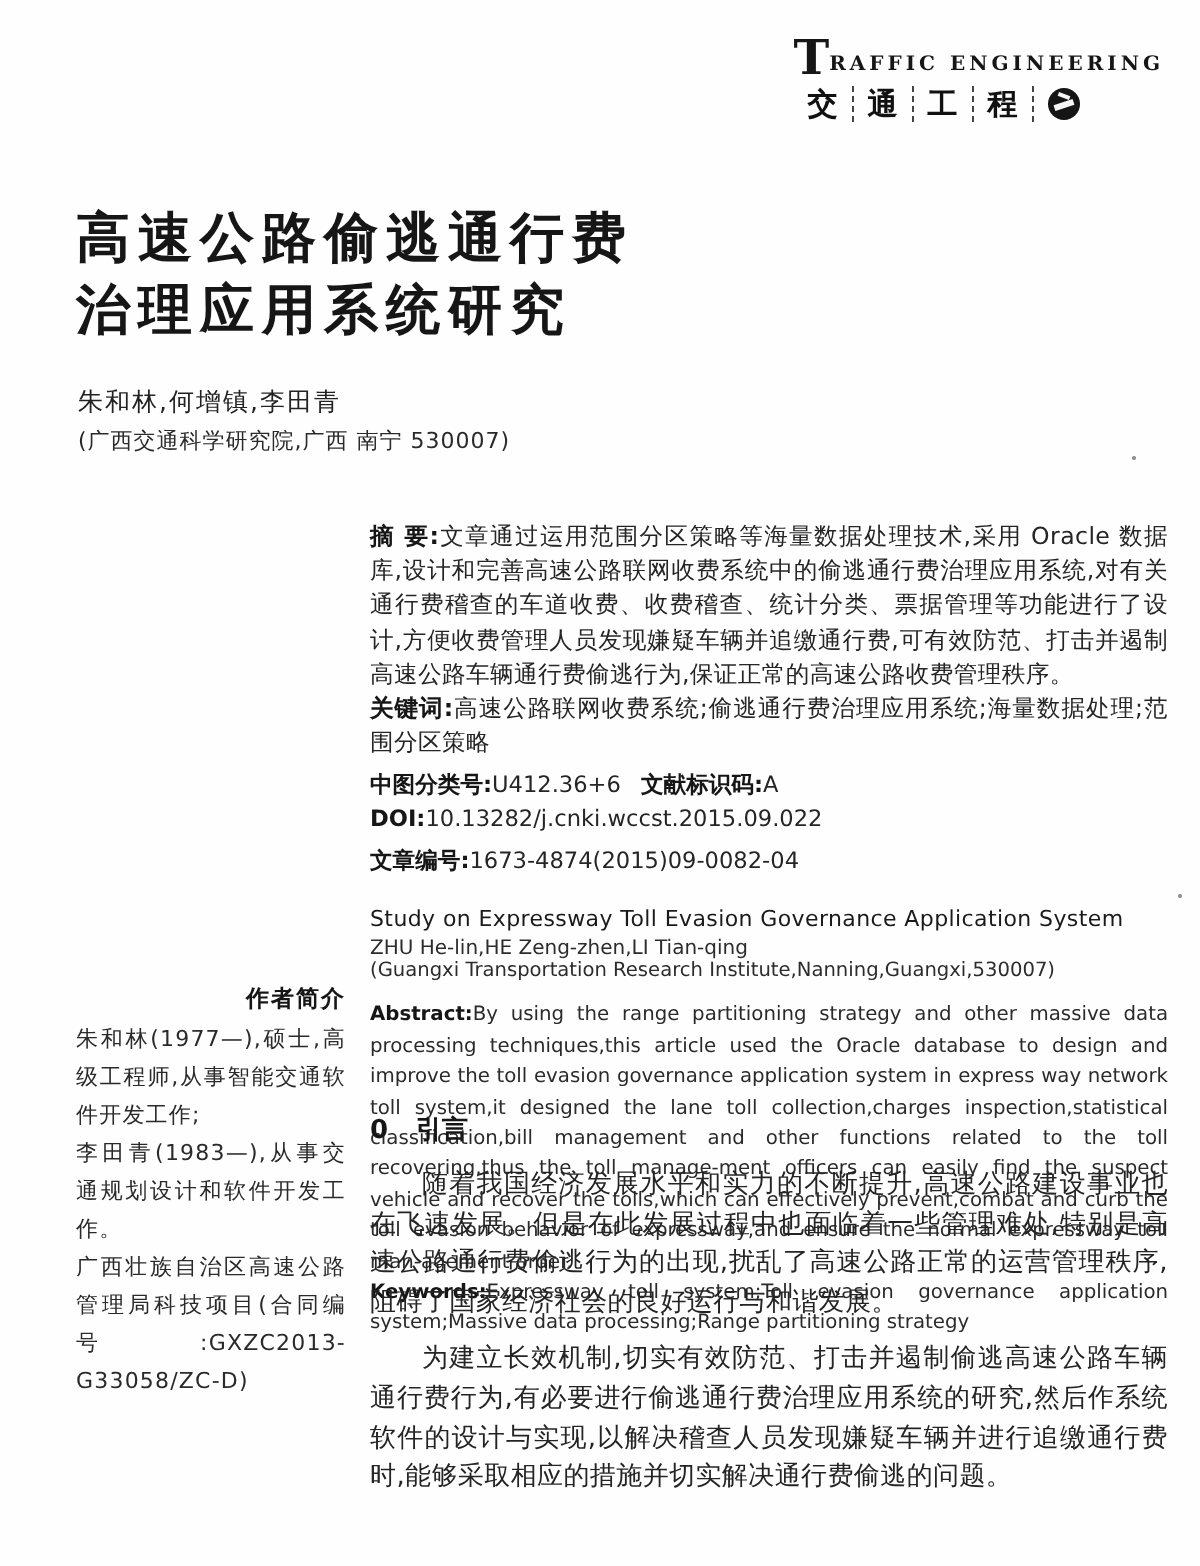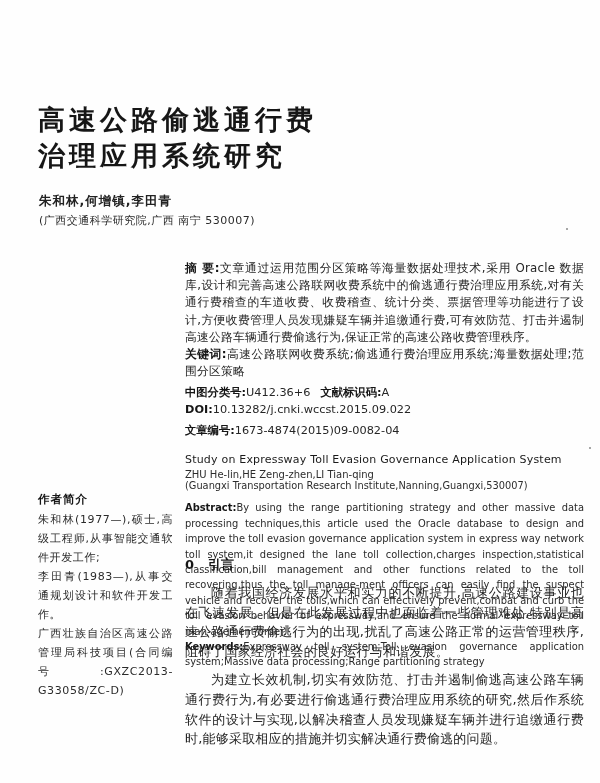--- a/index.html
+++ b/index.html
@@ -22,59 +22,71 @@
   .jh-cn-char:last-of-type { border-right:1px solid #444; }
   .jh-seal { width:16px; height:16px; border-radius:50%; background:#151515; margin-left:7px; position:relative; flex:0 0 auto; }
   .jh-seal::after { content:""; position:absolute; left:3px; top:7px; width:10px; height:3px; background:#f5f5f5; transform:rotate(-18deg); }
   .jh-seal::before { content:""; position:absolute; left:5px; top:3px; width:6px; height:2px; background:#f5f5f5; transform:rotate(20deg); }
 
   
   .paper-title {
     position:absolute; left:38px; top:102px; font-size:27px; font-weight:bold;
     letter-spacing:4px; line-height:36px; color:#161616;
   }
-  .authors { position:absolute; left:39px; top:193px; font-size:12.5px; font-weight:bold; letter-spacing:1px; color:#222; }
+  .authors { position:absolute; left:39px; top:193px; font-size:12.5px; font-weight:normal; letter-spacing:1px; color:#222; }
   .affiliation { position:absolute; left:39px; top:213px; font-size:11px; letter-spacing:0.5px; color:#2a2a2a; }
 
   
   .abstract-block { position:absolute; left:185px; top:260px; width:399px; }
   .cn-abs, .cn-kw { font-size:11.8px; line-height:17.2px; text-align:justify; letter-spacing:0.2px; color:#252525; }
   .lbl { font-weight:bold; color:#161616; }
   .meta-line { margin-top:4px; font-size:11.3px; line-height:17px; color:#252525; }
   .meta-sep { display:inline-block; width:10px; }
 
   .en-block { margin-top:14px; }
   .en-title { font-size:11px; font-weight:normal; color:#1a1a1a; letter-spacing:0.2px; }
   .en-authors { margin-top:3px; font-size:10px; color:#2c2c2c; }
   .en-affil { font-size:9.8px; color:#2c2c2c; }
   .en-abs { margin-top:9px; font-size:9.9px; line-height:15.4px; text-align:justify; color:#2a2a2a; }
   .en-kw { font-size:9.9px; line-height:15.4px; text-align:justify; color:#2a2a2a; }
 
   
   .sidebar { position:absolute; left:38px; top:492px; width:135px; }
-  .side-heading { font-size:11.5px; font-weight:bold; color:#161616; letter-spacing:1px; margin-bottom:3px; }
+  .side-heading { font-size:11.5px; font-weight:bold; color:#161616; letter-spacing:1px; margin-bottom:3px;text-align:right; }
   .side-p { font-size:11px; line-height:19px; text-align:justify; letter-spacing:0.6px; color:#2a2a2a; }
   .fund-heading { margin-top:7px; }
 
   
   .intro { position:absolute; left:185px; top:556px; width:399px; }
   .sec-heading { font-size:13px; font-weight:bold; color:#161616; }
   .sec-num { display:inline-block; margin-right:14px; }
   .body-p { margin-top:9px; font-size:13px; line-height:19.6px; text-indent:2em; text-align:justify; letter-spacing:0.2px; color:#242424; }
 
   
   .speck { position:absolute; background:#8a8a8a; border-radius:50%; }
   .speck1 { width:2px; height:2px; left:566px; top:228px; }
   .speck2 { width:2px; height:2px; left:589px; top:447px; }
 </style>
 </head>
 <body>
 
 <div class="page">
 
+  <div class="journal-header">
+    <div class="jh-en">
+      <span class="jh-en-initial">T</span><span class="jh-en-rest">RAFFIC ENGINEERING</span>
+    </div>
+    <div class="jh-cn">
+      <span class="jh-cn-char">交</span>
+      <span class="jh-cn-char">通</span>
+      <span class="jh-cn-char">工</span>
+      <span class="jh-cn-char">程</span>
+      <span class="jh-seal"></span>
+    </div>
+  </div>
 
   <h1 class="paper-title">
     <span>高速公路偷逃通行费</span><br>
     <span>治理应用系统研究</span>
   </h1>
 
   <div class="authors">朱和林,何增镇,李田青</div>
   <div class="affiliation">(广西交通科学研究院,广西  南宁  530007)</div>
 
   <div class="abstract-block">

